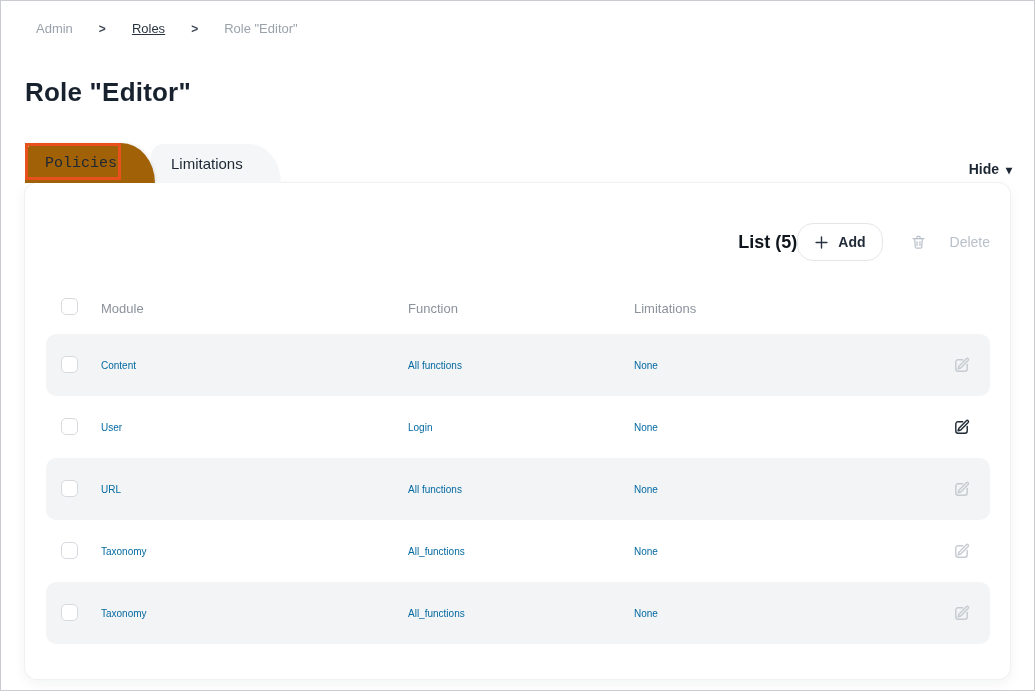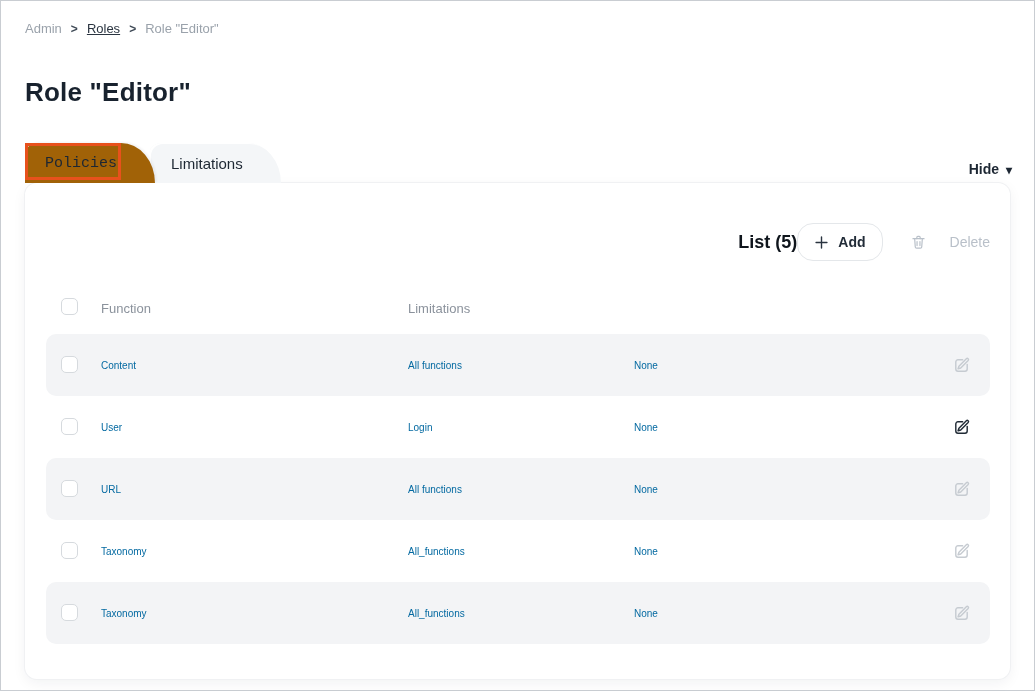--- a/index.html
+++ b/index.html
@@ -10,22 +10,22 @@
     position: relative; overflow: hidden;
   }
   .frame {
     position: absolute; inset: 0;
     border: 1px solid #c9cdd2;
     background: #fff;
   }
 
   
   .breadcrumb {
-    position: absolute; left: 24px; top: 20px;
-    display: flex; align-items: center; gap: 9px;
+    position: absolute; left: 35px; top: 20px;
+    display: flex; align-items: center; gap: 26px;
     font-size: 13px; color: #9aa2ab;
   }
   .breadcrumb .sep { color: #3f4a56; font-size: 12px; font-weight: 700; }
   .breadcrumb .link { color: #2a3440; text-decoration: underline; cursor: pointer; }
 
   
   .page-title {
     position: absolute; left: 24px; top: 76px;
     font-size: 26px; font-weight: 800; color: #18222e;
     letter-spacing: 0.2px;
@@ -171,20 +171,21 @@
             </svg>
           </span>
           <span>Delete</span>
         </button>
       </div>
     </div>
 
     <div class="table">
       <div class="grid table-head">
         <div><span class="checkbox"></span></div>
+        <div class="th">Module</div>
         <div class="th">Function</div>
         <div class="th">Limitations</div>
         <div></div>
       </div>
       <div id="rows">
   <div class="grid row stripe">
     <div><span class="checkbox"></span></div>
     <div>Content</div>
     <div>All functions</div>
     <div>None</div>

